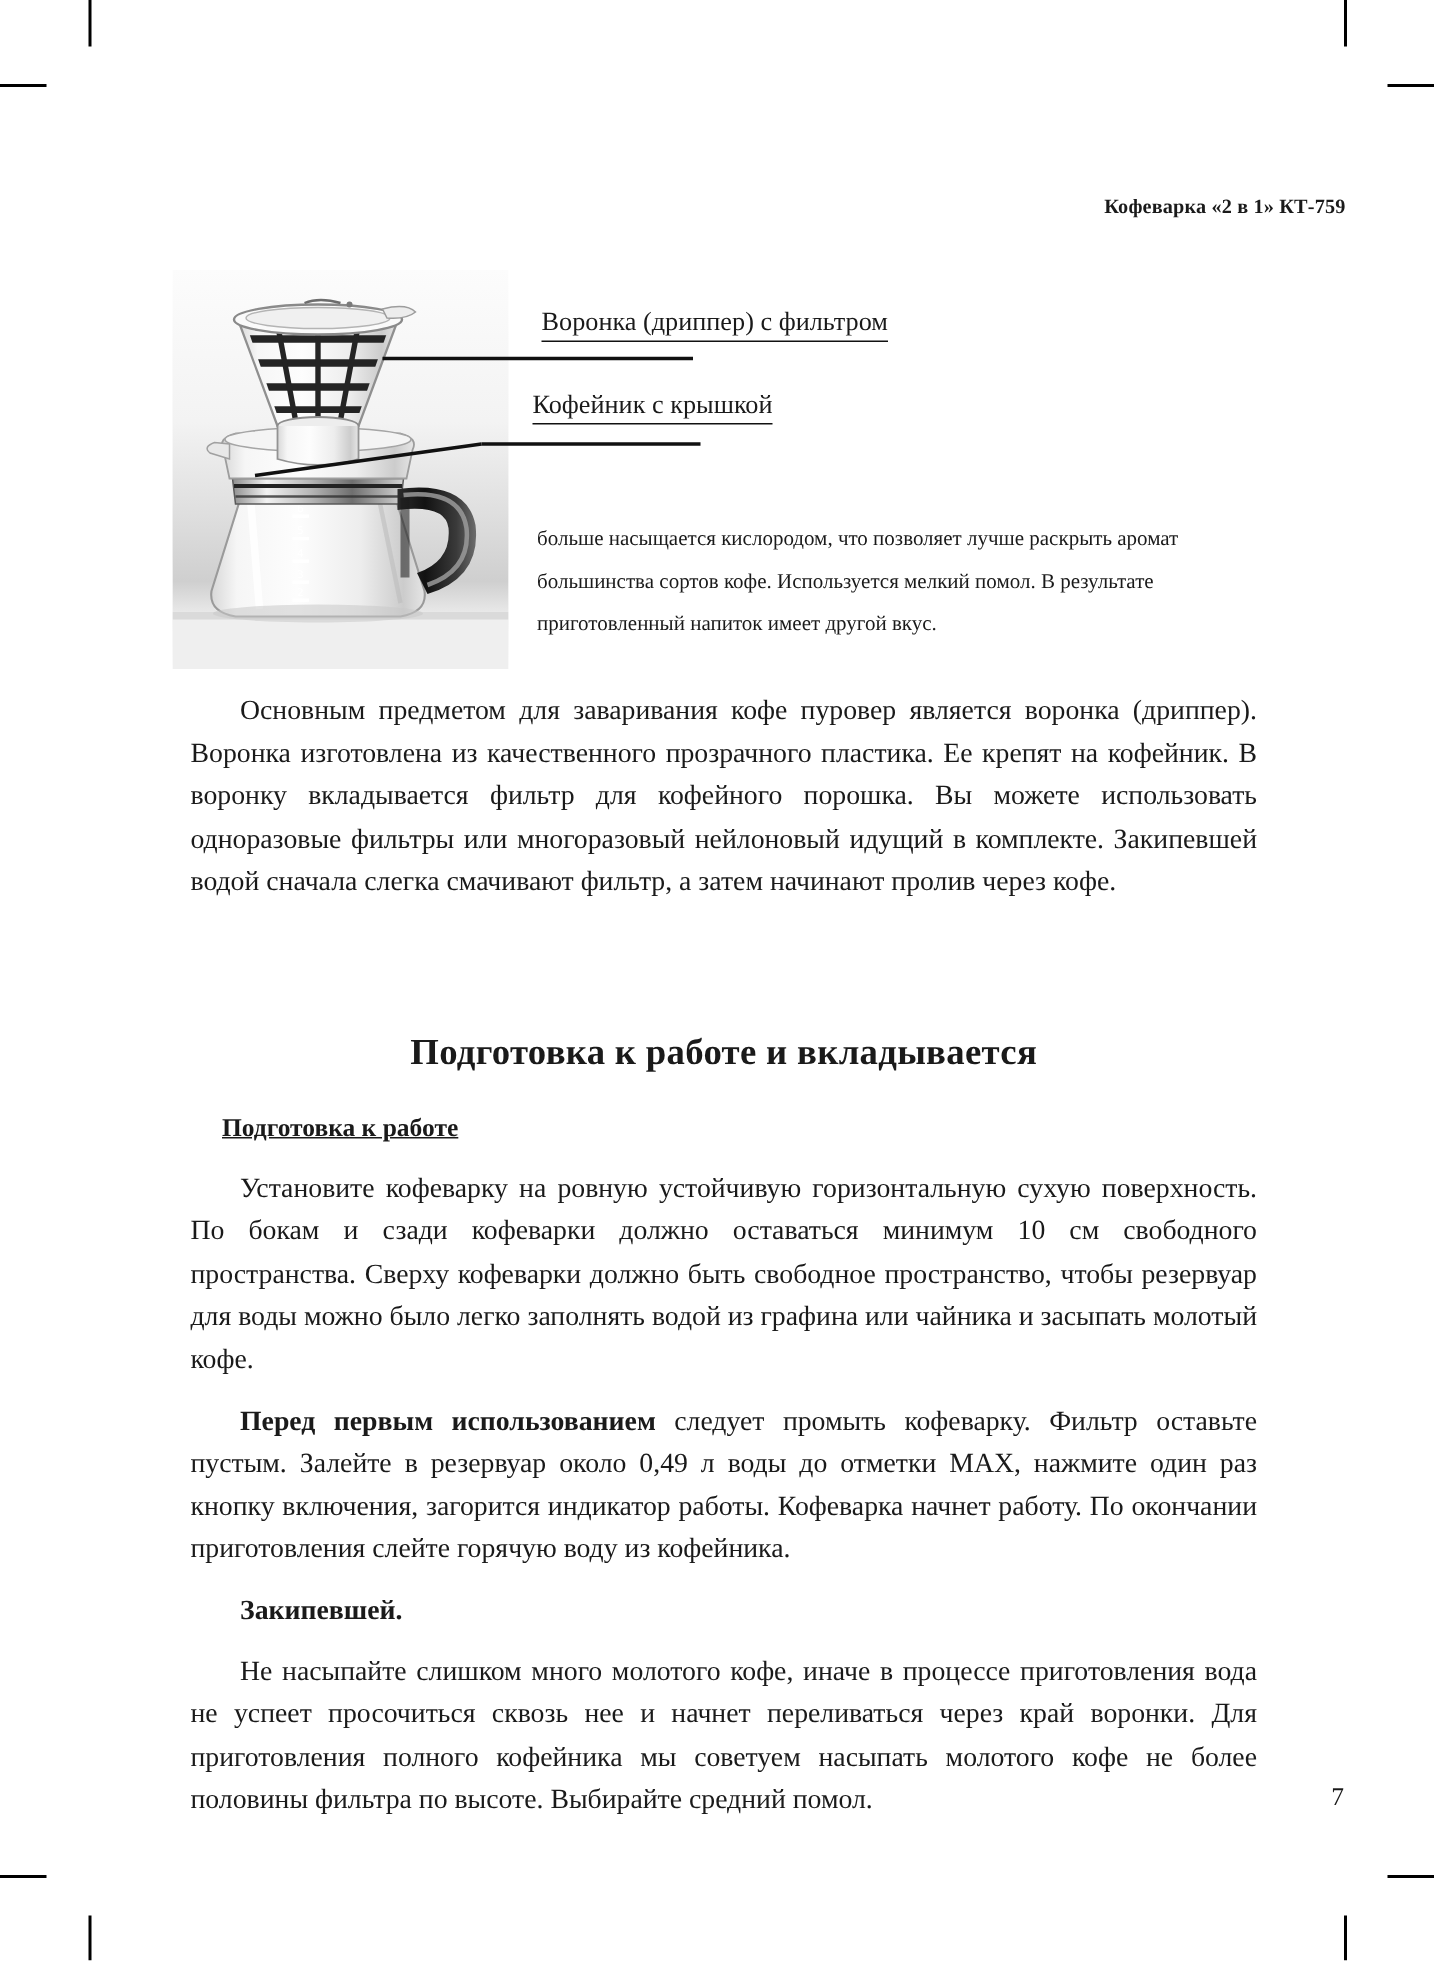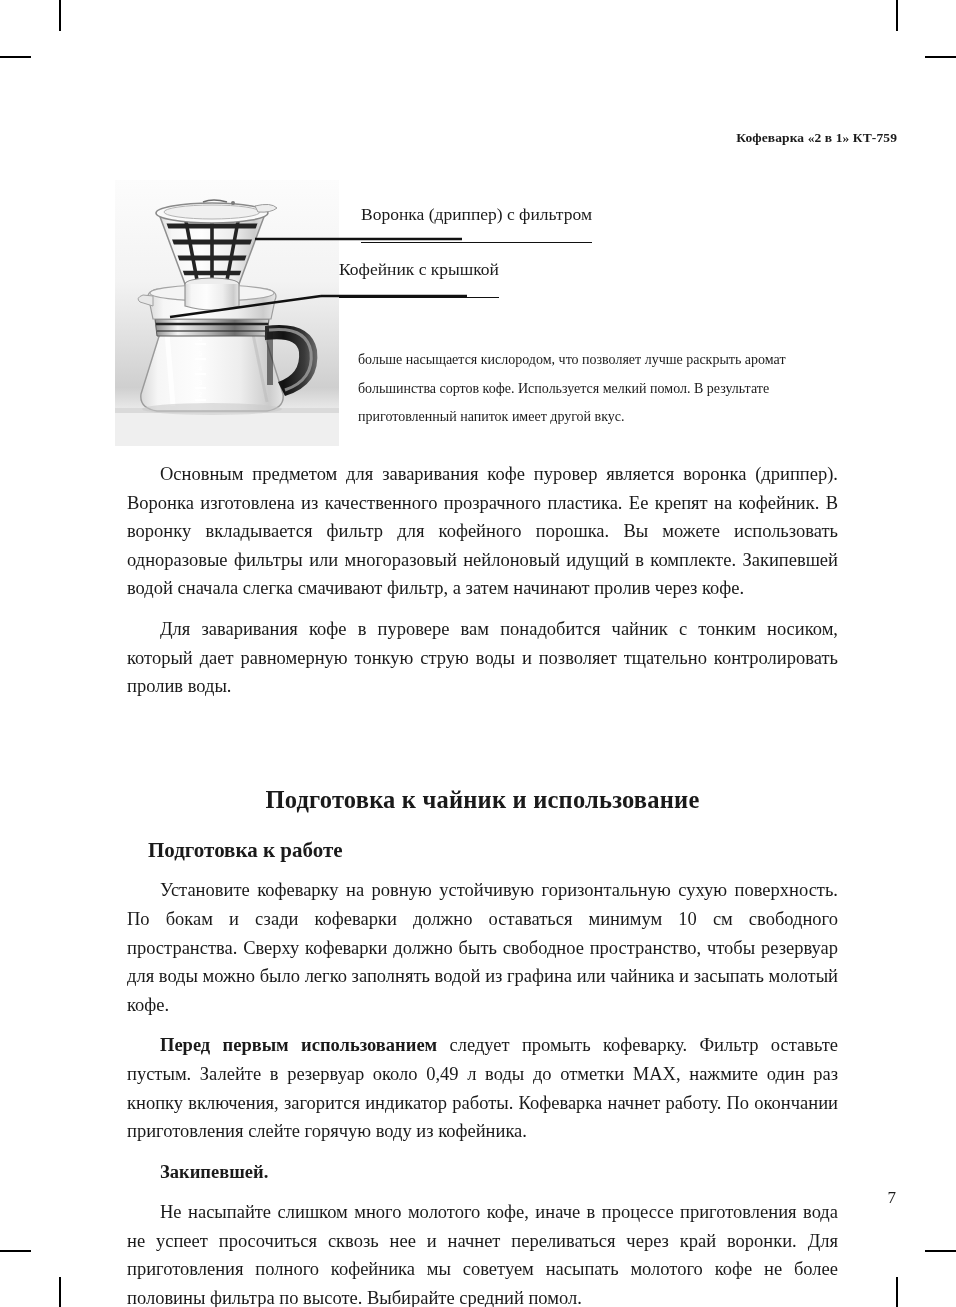--- a/index.html
+++ b/index.html
@@ -61,21 +61,21 @@
   }
   .photo-svg { display: block; width: 224px; height: 266px; }
 
   
   .callout-label {
     position: absolute;
     font-size: 17.5px;
     line-height: 1.2;
     white-space: nowrap;
     border-bottom: 1.6px solid #111;
-    padding-bottom: 17px;
+    padding-bottom: 2px;
   }
   .callout-1 { left: 246px; top: 213px; }
   .callout-2 { left: 240px; top: 262px; }
   .leader-svg {
     position: absolute;
     left: 0; top: 0;
     width: 735px; height: 268px;
     pointer-events: none;
   }
 
@@ -105,24 +105,25 @@
   h2.section-title {
     margin: 0;
     font-size: 24.5px;
     font-weight: bold;
     text-align: center;
     letter-spacing: 0.2px;
   }
 
   h3.sub-title {
     margin: 22px 0 0 0;
-    font-size: 21px;
+    font-size: 17px;
     font-weight: bold;
     text-indent: 33px;
     line-height: 28.6px;
+    text-decoration: underline;
   }
 
   .lead-bold { font-weight: bold; }
 
   
   .page-number {
     position: absolute;
     right: 60px;
     top: 1188px;
     font-size: 17px;
@@ -242,31 +243,30 @@
     </div>
 
     <svg class="leader-svg" viewBox="0 0 735 268">
       <line x1="140" y1="59" x2="347" y2="59" stroke="#111" stroke-width="2.4"></line>
       <line x1="55" y1="137" x2="206" y2="116" stroke="#111" stroke-width="2.4"></line>
       <line x1="206" y1="116" x2="352" y2="116" stroke="#111" stroke-width="2.4"></line>
     </svg>
 
     <div class="callout-label callout-1" style="left:246px; top:24px;">Воронка (дриппер) с фильтром</div>
 
-    <div class="callout-label callout-2" style="left:224px; top:79px;">Кофейник с крышкой</div>
+    <div class="callout-label callout-2" style="left:240px; top:79px;">Кофейник с крышкой</div>
 
     <div class="side-text">больше насыщается кислородом, что позволяет лучше раскрыть аромат большинства сортов кофе. Используется мелкий помол. В результате приготовленный напиток имеет другой вкус.</div>
   </div>
 
   <p class="body">Основным предметом для заваривания кофе пуровер является воронка (дриппер). Воронка изготовлена из качественного прозрачного пластика. Ее крепят на кофейник. В воронку вкладывается фильтр для кофейного порошка. Вы можете использовать одноразовые фильтры или многоразовый нейлоновый идущий в комплекте. Закипевшей водой сначала слегка смачивают фильтр, а затем начинают пролив через кофе.</p>
-  <p class="body">Для заваривания кофе в пуровере вам понадобится чайник с тонким носиком, который дает равномерную тонкую струю воды и позволяет тщательно контролировать пролив воды.</p>
 
   <div class="spacer-lg"></div>
 
-  <h2 class="section-title">Подготовка к чайник и использование</h2>
+  <h2 class="section-title">Подготовка к работе и вкладывается</h2>
 
   <h3 class="sub-title">Подготовка к работе</h3>
 
   <p class="body">Установите кофеварку на ровную устойчивую горизонтальную сухую поверхность. По бокам и сзади кофеварки должно оставаться минимум 10 см свободного пространства. Сверху кофеварки должно быть свободное пространство, чтобы резервуар для воды можно было легко заполнять водой из графина или чайника и засыпать молотый кофе.</p>
 
   <p class="body">
     <span class="lead-bold">Перед первым использованием</span><span> следует промыть кофеварку. Фильтр оставьте пустым. Залейте в резервуар около 0,49 л воды до отметки MAX, нажмите один раз кнопку включения, загорится индикатор работы. Кофеварка начнет работу. По окончании приготовления слейте горячую воду из кофейника.</span>
   </p>
 
 

